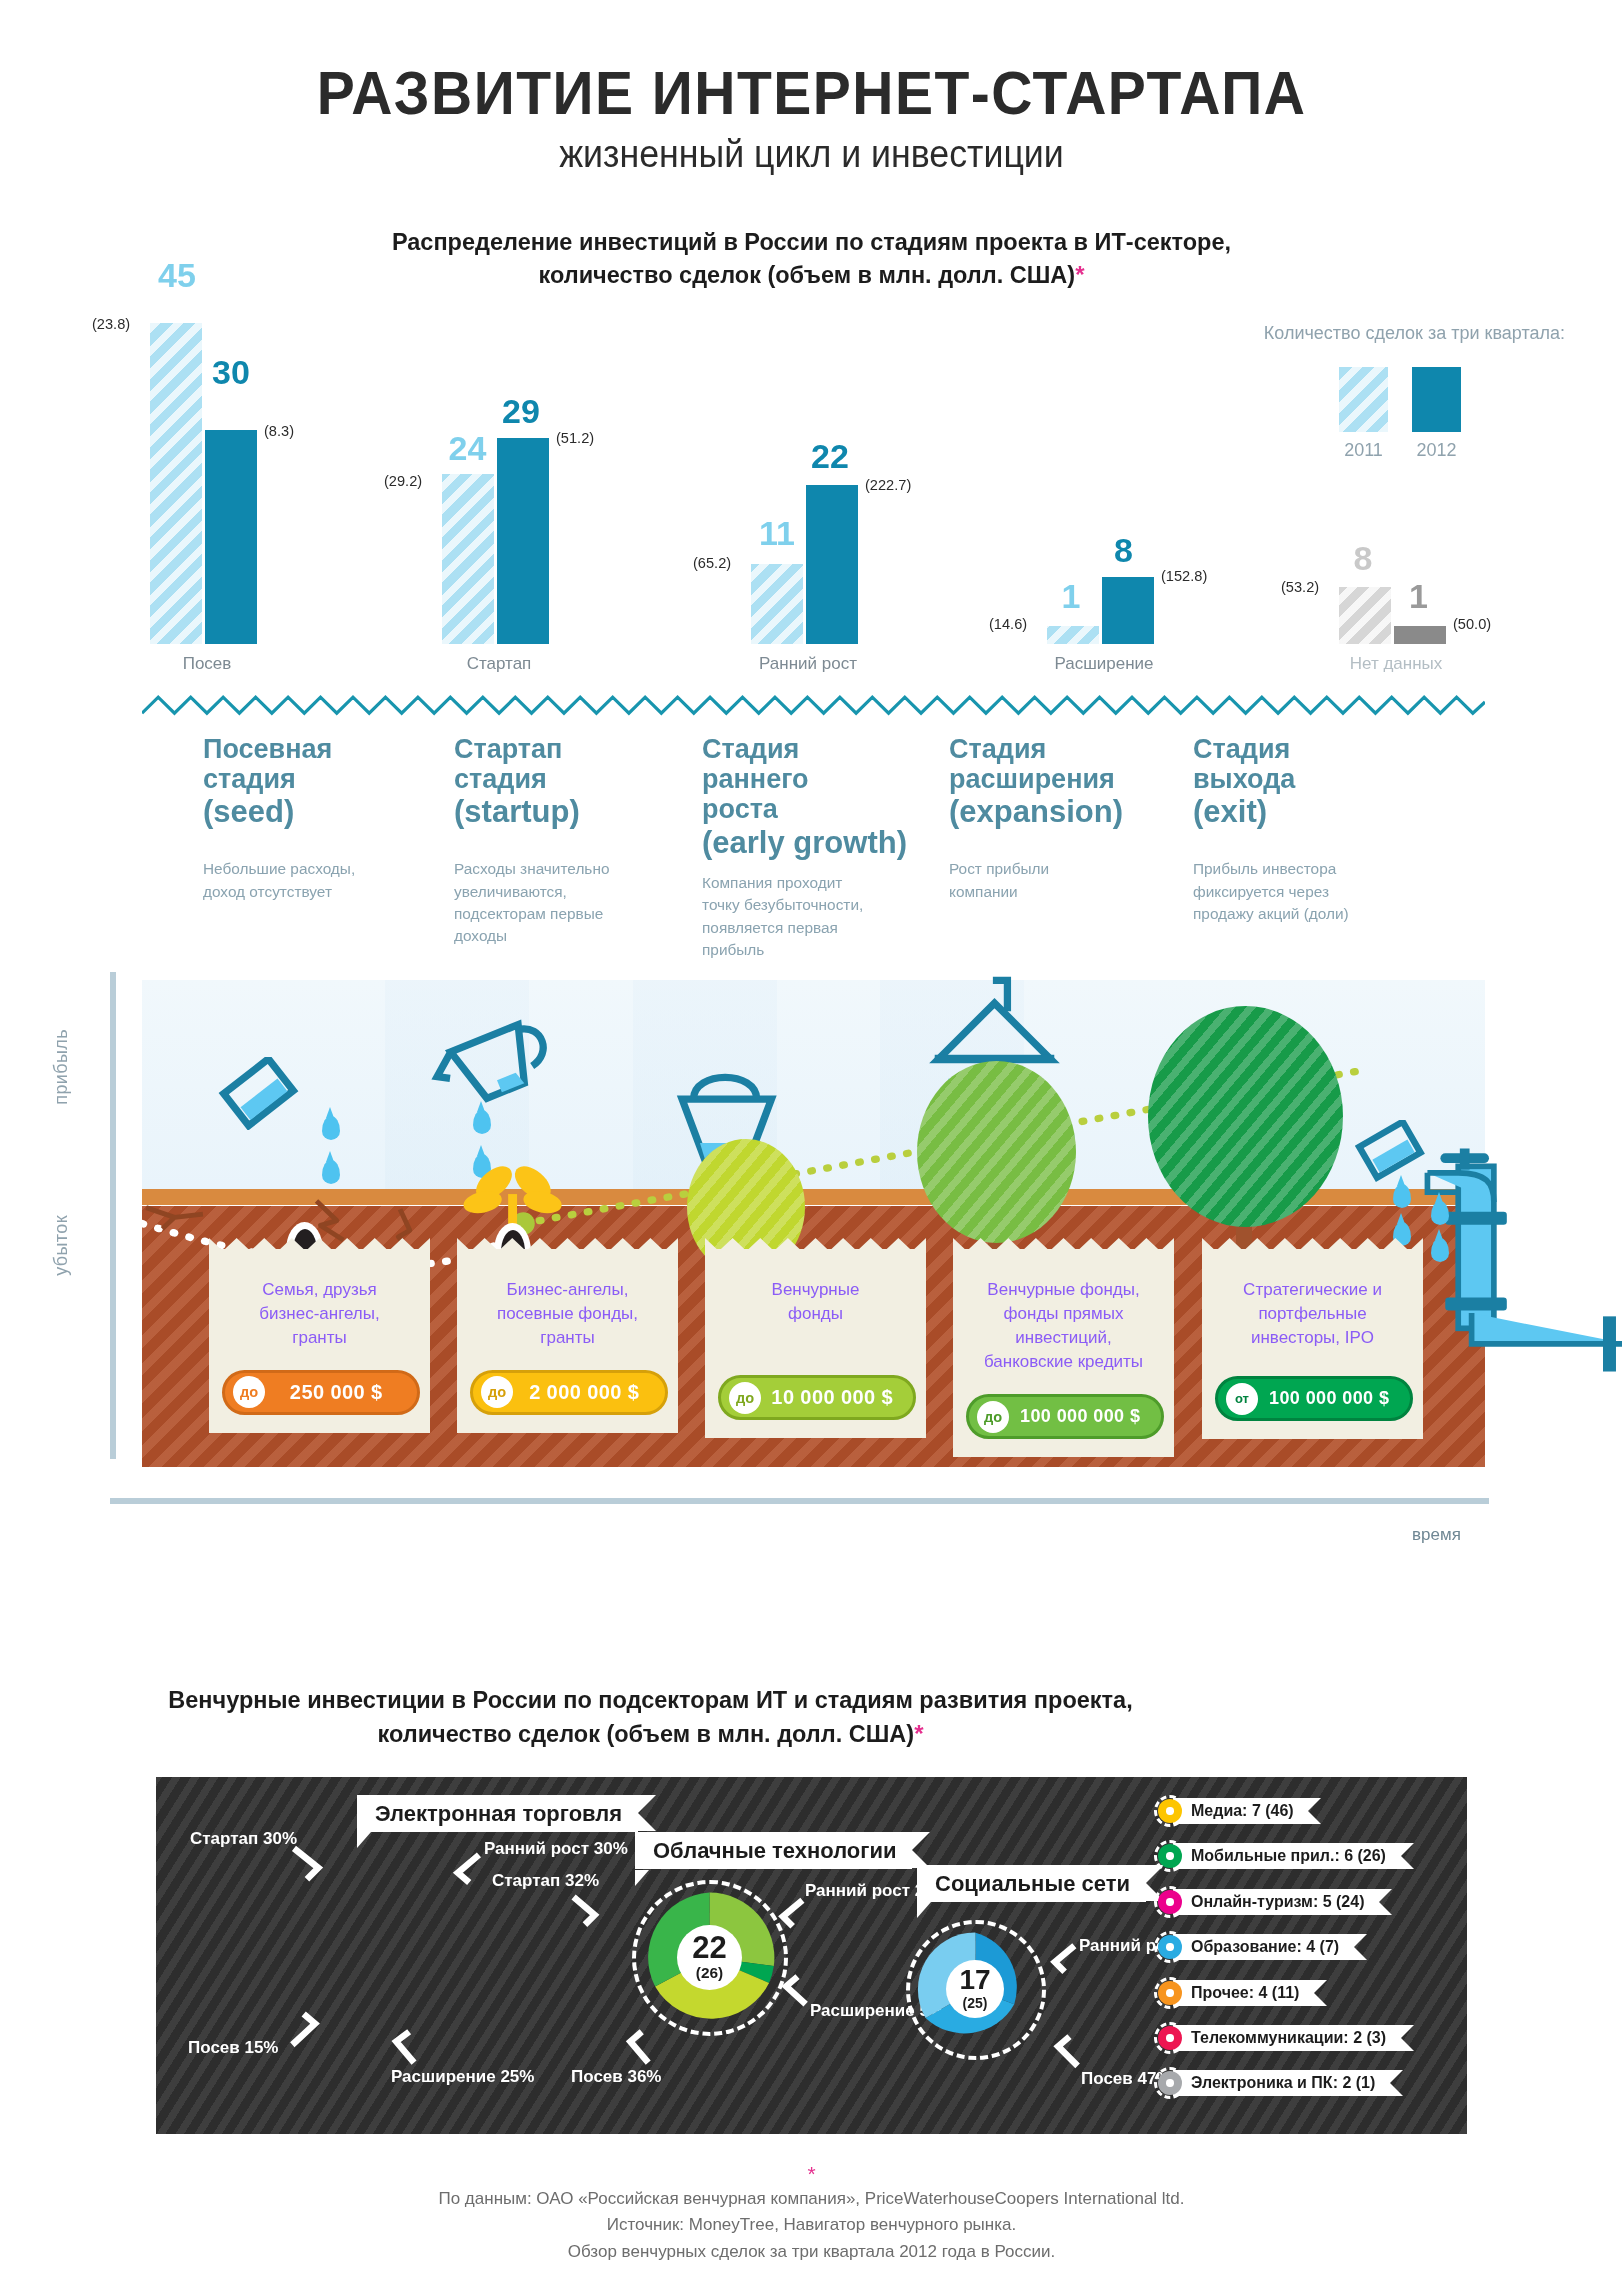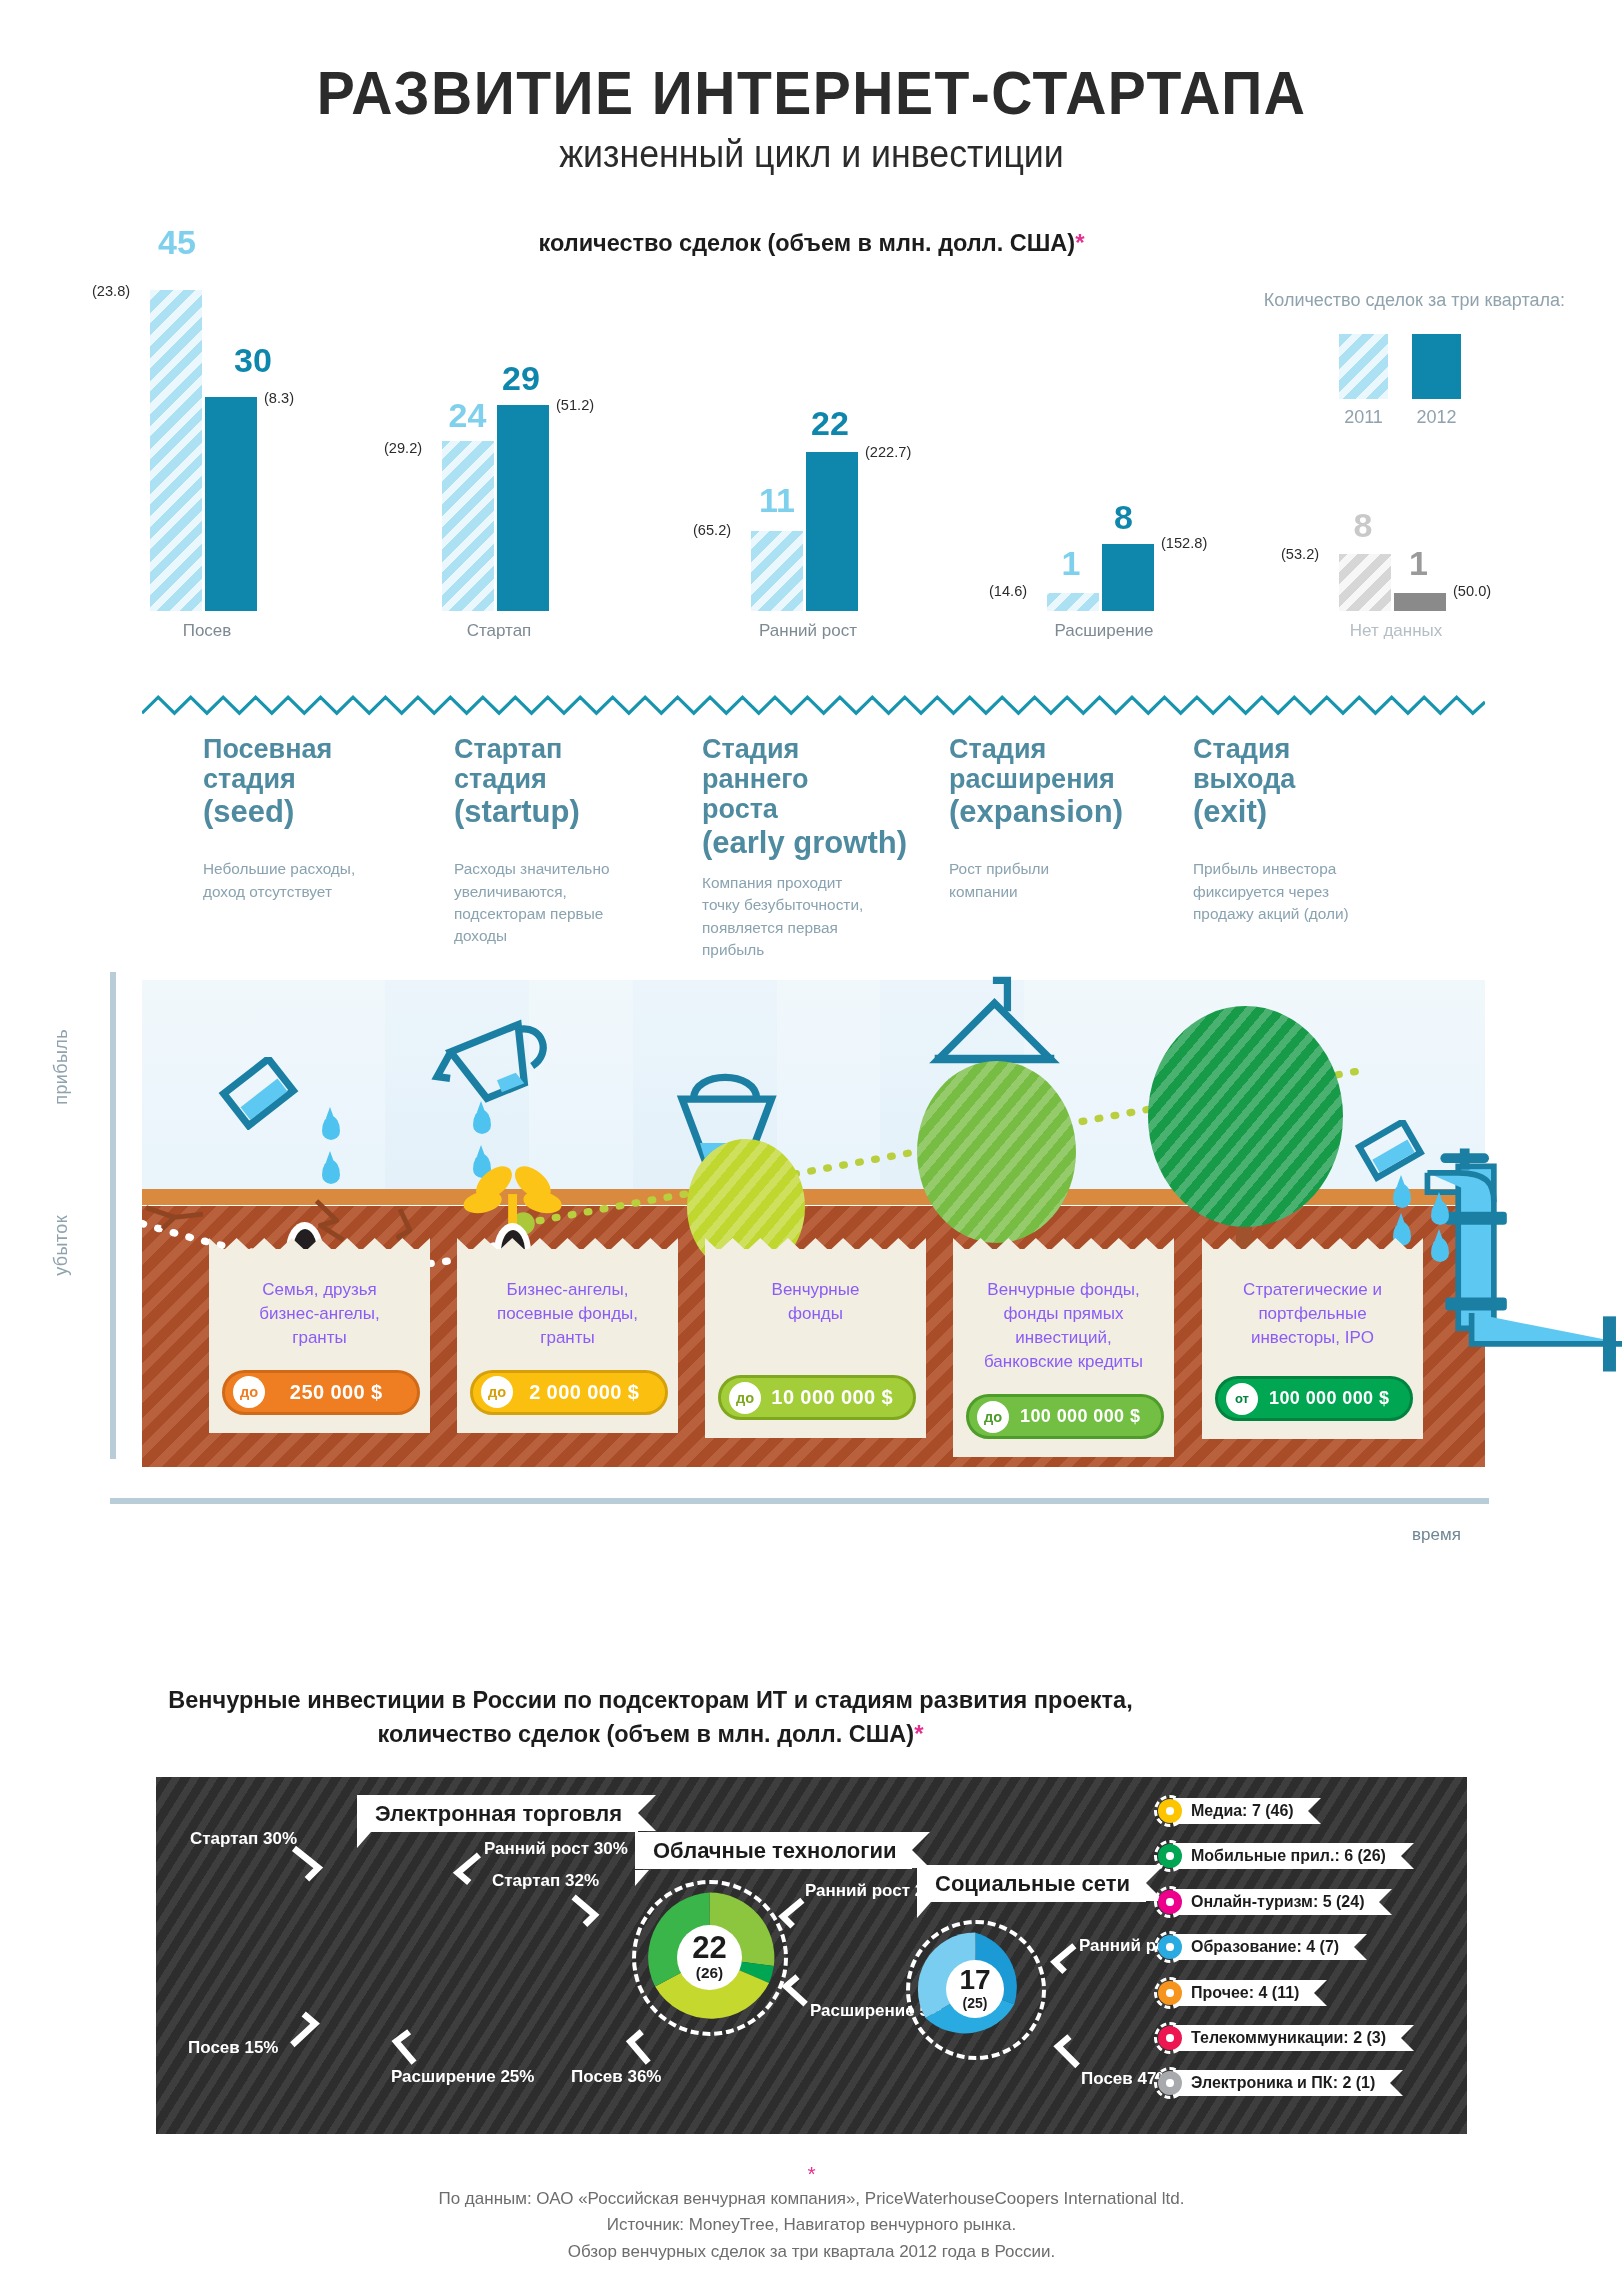--- a/index.html
+++ b/index.html
@@ -202,37 +202,38 @@
 </style>
 </head>
 <body>
 
 <div class="hdr">
   <h1>РАЗВИТИЕ ИНТЕРНЕТ-СТАРТАПА</h1>
   <h2>жизненный цикл и инвестиции</h2>
 </div>
 
 <div class="sec-title">
+  <div>Распределение инвестиций в России по стадиям проекта в ИТ-секторе,</div>
   <div><span>количество сделок (объем в млн. долл. США)</span><span class="star">*</span></div>
 </div>
 
 <div id="barchart">
 
   <div class="legend-title">Количество сделок за три квартала:</div>
   <div class="legend-sw" style="left:1339px; top:67px; background:#ace0f3;
               background-image:repeating-linear-gradient(-45deg,rgba(255,255,255,.75) 0 7.3px,rgba(255,255,255,0) 7.3px 16px);"></div>
   <div class="legend-lab" style="left:1339px; top:140px;">2011</div>
   <div class="legend-sw" style="left:1412px; top:67px; background:#0f87ad;"></div>
   <div class="legend-lab" style="left:1412px; top:140px;">2012</div>
 
   <div class="bargroup" style="left:150px; width:114px; height:341px;">
     <div class="bar b2011" style="left:0; height:321px;"></div>
     <div class="bar b2012" style="left:55px; height:214px;"></div>
     <div class="bignum c11" style="left:8px; top:-45px;">45</div>
-    <div class="bignum c12" style="left:62px; top:73px;margin-left:22px;">30</div>
+    <div class="bignum c12" style="left:62px; top:52px;">30</div>
     <div class="vol" style="left:-58px; top:13px;">(23.8)</div>
     <div class="vol" style="left:114px; top:120px;">(8.3)</div>
   </div>
   <div class="catlabel" style="left:150px; width:114px;">Посев</div>
 
   <div class="bargroup" style="left:442px; width:114px; height:341px;">
     <div class="bar b2011" style="left:0; height:170px;"></div>
     <div class="bar b2012" style="left:55px; height:206px;"></div>
     <div class="bignum c11" style="left:6.5px; top:128px;">24</div>
     <div class="bignum c12" style="left:60px; top:91px;">29</div>

